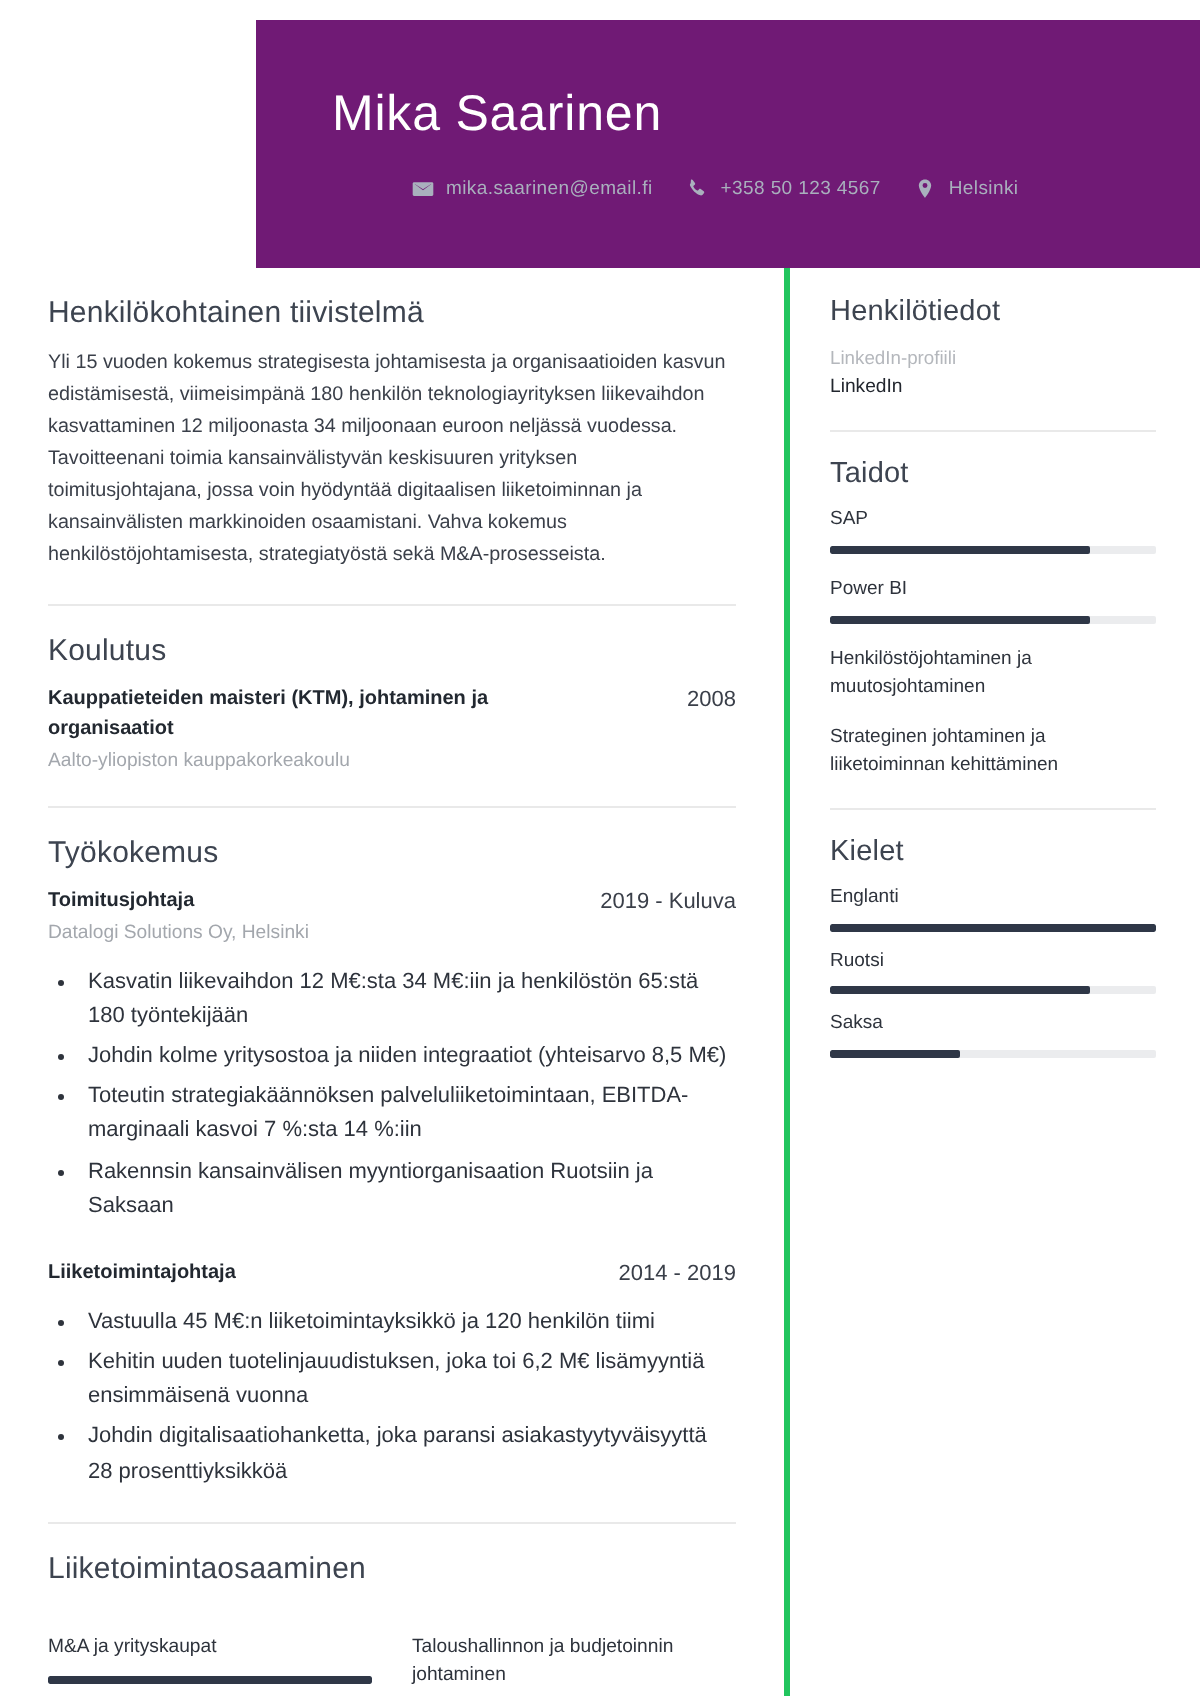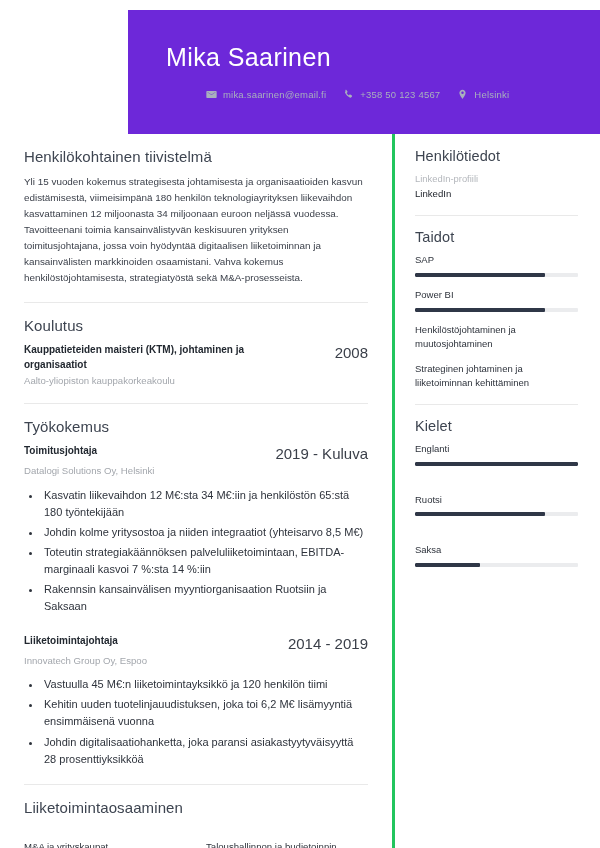--- a/index.html
+++ b/index.html
@@ -109,21 +109,21 @@
     gap: 12px;
   }
   .entry-title {
     font-size: 10px;
     font-weight: bold;
     color: #222830;
     line-height: 1.42;
     max-width: 250px;
   }
   .entry-date {
-    font-size: 15px;
+    font-size: 11px;
     color: #3a3f49;
     white-space: nowrap;
     padding-top: 1px;
   }
   .entry-sub {
     font-size: 9.6px;
     color: #a3a7ad;
     margin-top: 2px;
     line-height: 1.4;
   }
@@ -187,29 +187,29 @@
     color: #2e333c;
     line-height: 1.45;
     margin-bottom: 6px;
   }
   .skill-plain {
     font-size: 9.5px;
     color: #2e333c;
     line-height: 1.48;
     margin-bottom: 11px;
   }
-  .lang-row { margin-bottom: 27px; }
+  .lang-row { margin-bottom: 8px; }
   .lang-row:last-child { margin-bottom: 0; }
 </style>
 </head>
 <body>
 
 <div class="page">
 
-  <div class="header" style="background: #6d28d9;">
+  <div class="header" style="background: #701a75;">
     <div class="header-name">Mika Saarinen</div>
     <div class="contact-row">
 
       <div class="contact-item">
         <span class="ico">
           <svg width="11" height="11" viewBox="0 0 16 16" fill="#a9b0bd">
             <path d="M1.5 3h13c.55 0 1 .45 1 1v8c0 .55-.45 1-1 1h-13c-.55 0-1-.45-1-1V4c0-.55.45-1 1-1zm6.5 5.1L2.1 4.4v.2L8 8.9l5.9-4.3v-.2L8 8.1z"></path>
           </svg>
         </span>
         <span>mika.saarinen@email.fi</span>
@@ -277,21 +277,20 @@
           </ul>
         </div>
 
         <div class="entry-gap"></div>
 
         <div class="entry">
           <div class="entry-head">
             <div class="entry-title">Liiketoimintajohtaja</div>
             <div class="entry-date">2014 - 2019</div>
           </div>
-          <div class="entry-sub">Innovatech Group Oy, Espoo</div>
           <ul class="bullets">
             <li>Vastuulla 45 M€:n liiketoimintayksikkö ja 120 henkilön tiimi</li>
             <li>Kehitin uuden tuotelinjauudistuksen, joka toi 6,2 M€ lisämyyntiä ensimmäisenä vuonna</li>
             <li>Johdin digitalisaatiohanketta, joka paransi asiakastyytyväisyyttä 28 prosenttiyksikköä</li>
           </ul>
         </div>
       </section>
 
       <hr class="divider">
 

